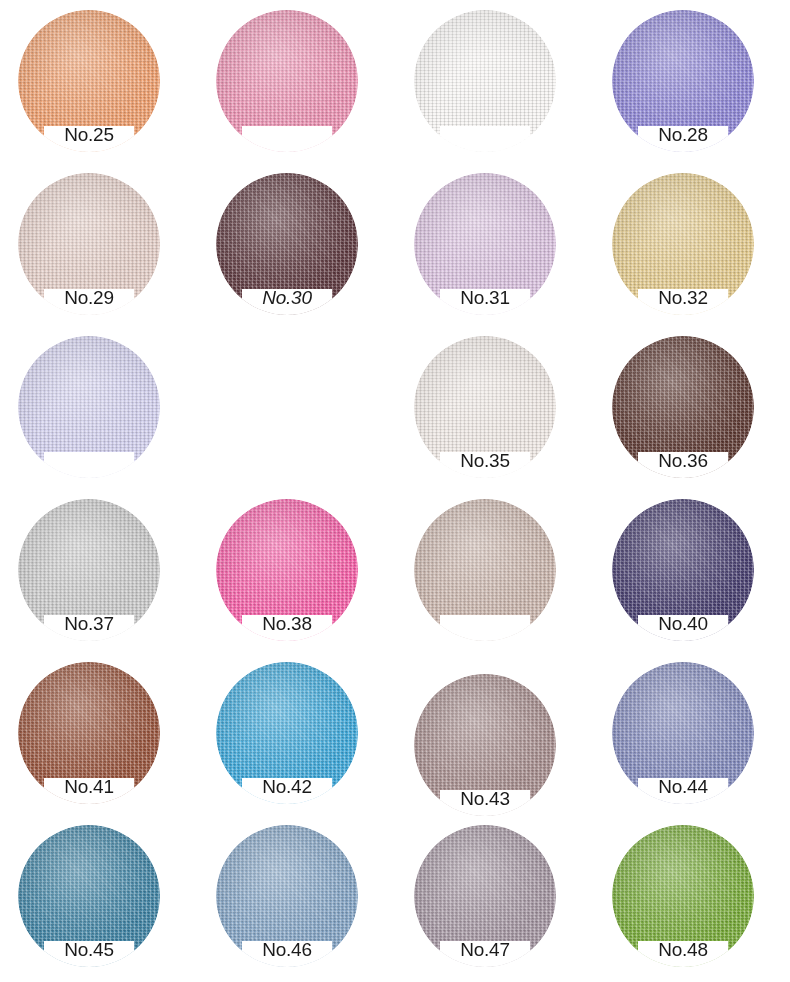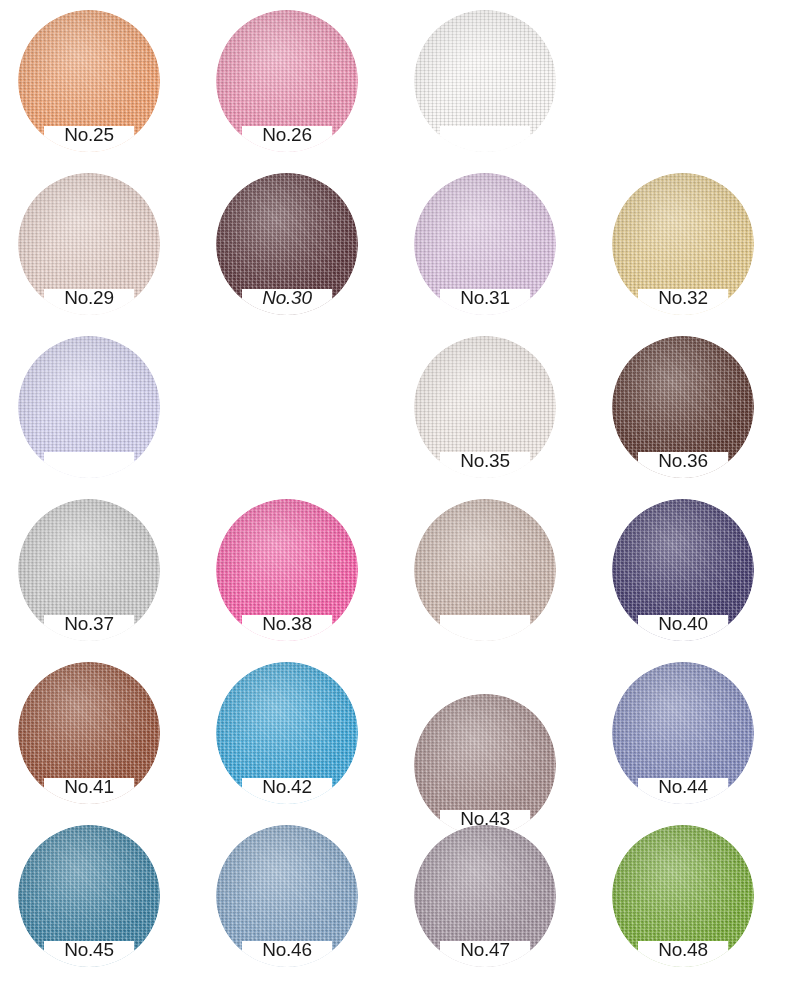--- a/index.html
+++ b/index.html
@@ -128,30 +128,38 @@
       </div>
       <div class="swatch-label">No.25</div>
     </div>
     <div class="swatch-cell" style="left: 196px; top: 6px;">
       <div class="swatch-disc">
         <div class="disc-base" style="background-color: rgb(235, 146, 178);"></div>
         <div class="disc-knit"></div>
         <div class="disc-shade"></div>
         <div class="disc-notch"></div>
       </div>
-      <div class="swatch-label">No.26</div>
     </div>
     <div class="swatch-cell" style="left: 394px; top: 6px;">
       <div class="swatch-disc">
         <div class="disc-base" style="background-color: rgb(247, 245, 243);"></div>
         <div class="disc-knit"></div>
         <div class="disc-shade"></div>
         <div class="disc-notch"></div>
       </div>
     </div>
+    <div class="swatch-cell" style="left: 592px; top: 6px;">
+      <div class="swatch-disc">
+        <div class="disc-base" style="background-color: rgb(141, 133, 212);"></div>
+        <div class="disc-knit"></div>
+        <div class="disc-shade"></div>
+        <div class="disc-notch"></div>
+      </div>
+      <div class="swatch-label">No.28</div>
+    </div>
     <div class="swatch-cell" style="left: -2px; top: 169px;">
       <div class="swatch-disc">
         <div class="disc-base" style="background-color: rgb(227, 205, 198);"></div>
         <div class="disc-knit"></div>
         <div class="disc-shade"></div>
         <div class="disc-notch"></div>
       </div>
       <div class="swatch-label">No.29</div>
     </div>
     <div class="swatch-cell" style="left: 196px; top: 169px; font-style: italic;">
@@ -253,21 +261,21 @@
     </div>
     <div class="swatch-cell" style="left: 196px; top: 658px;">
       <div class="swatch-disc">
         <div class="disc-base" style="background-color: rgb(60, 166, 216);"></div>
         <div class="disc-knit"></div>
         <div class="disc-shade"></div>
         <div class="disc-notch"></div>
       </div>
       <div class="swatch-label">No.42</div>
     </div>
-    <div class="swatch-cell" style="left: 394px; top: 690px;">
+    <div class="swatch-cell" style="left: 394px; top: 670px;">
       <div class="swatch-disc">
         <div class="disc-base" style="background-color: rgb(165, 140, 140);"></div>
         <div class="disc-knit"></div>
         <div class="disc-shade"></div>
         <div class="disc-notch"></div>
       </div>
       <div class="swatch-label">No.43</div>
     </div>
     <div class="swatch-cell" style="left: 592px; top: 658px;">
       <div class="swatch-disc">

